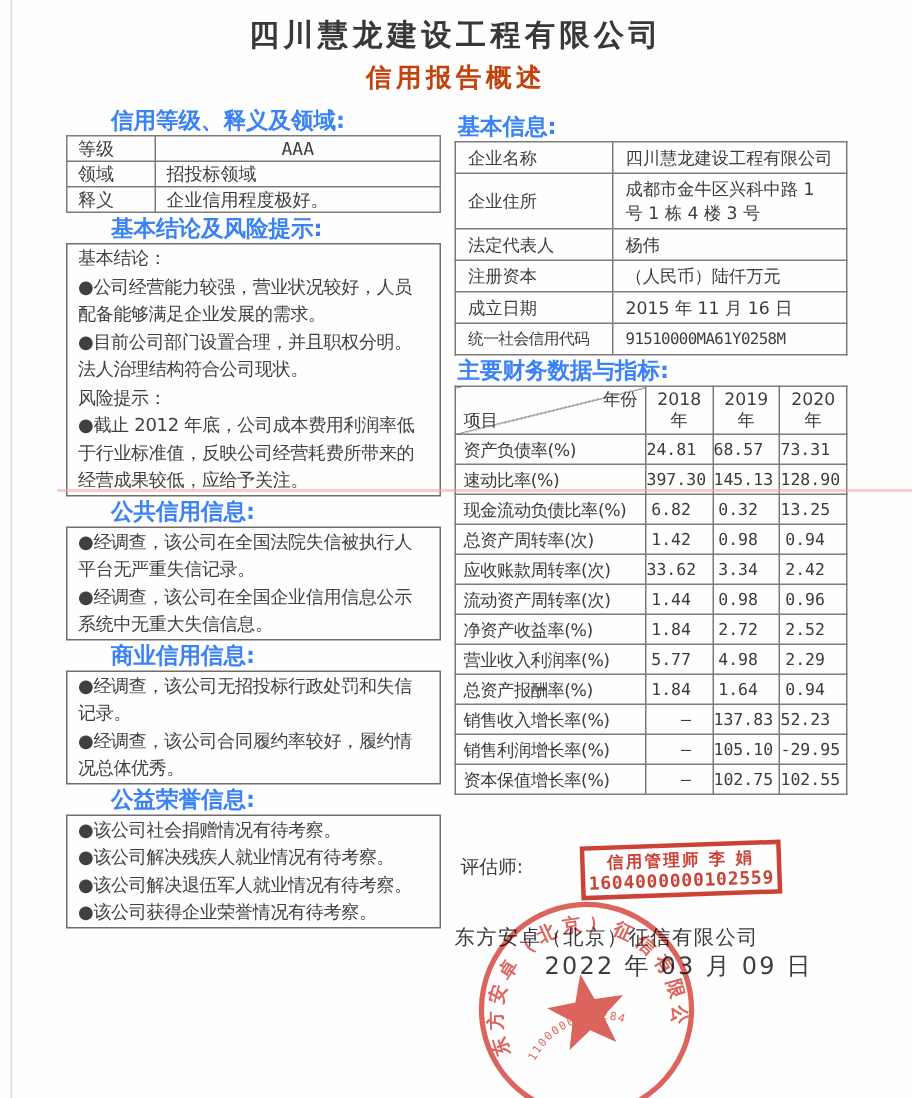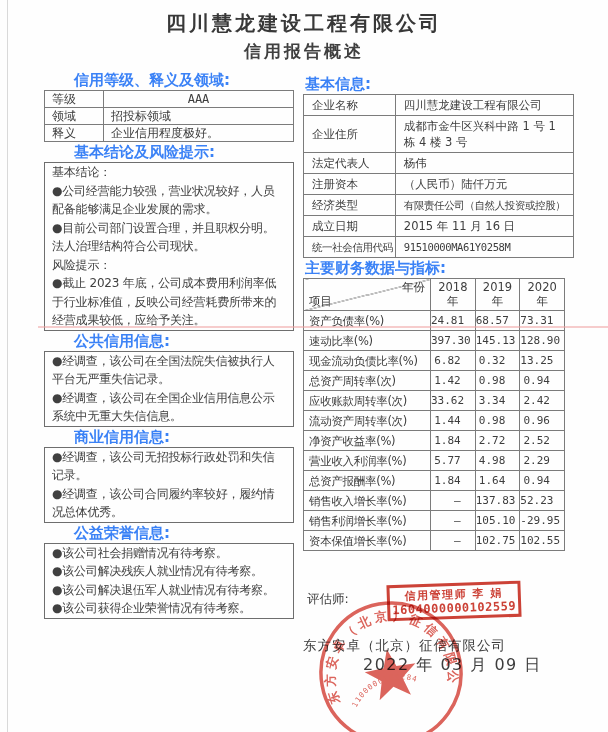--- a/index.html
+++ b/index.html
@@ -2,21 +2,21 @@
 <html><head>
 <meta charset="utf-8">
 <style>
   html,body{margin:0;padding:0;background:#ffffff;}
   .page{position:relative;width:608px;height:732px;background:#fefefe;overflow:hidden;
         font-family:"DejaVu Sans","Liberation Sans",sans-serif;color:#3d3d3d;}
   .edge-l{position:absolute;left:7px;top:0;bottom:0;width:1px;background:#d9d9d9;}
   .artifact-line{position:absolute;left:38px;right:0;top:326px;height:1.5px;background:rgba(238,162,162,.55);}
 
   .title1{position:absolute;top:10px;left:0;width:100%;text-align:center;font-size:20px;font-weight:bold;letter-spacing:3px;color:#383838;}
-  .title2{position:absolute;top:40px;left:0;width:100%;text-align:center;font-size:17px;font-weight:bold;letter-spacing:3px;color:#404040;}
+  .title2{position:absolute;top:40px;left:0;width:100%;text-align:center;font-size:17px;font-weight:bold;letter-spacing:3px;color:#c2410c;}
 
   .col-left{position:absolute;left:44px;top:70px;width:250px;}
   .col-right{position:absolute;left:303px;top:74px;width:262px;}
 
   h3.sec{font-size:15px;font-weight:bold;margin:0;color:#3b82f6;line-height:20px;}
   .col-left h3.sec{padding-left:30px;}
   .col-right h3.sec{padding-left:2px;}
   .mt{margin-top:10px;}
   .mb4{margin-bottom:4px;}
   .mb6{margin-bottom:6px;}
@@ -96,21 +96,21 @@
           </tr>
         </tbody>
       </table>
 
     <h3 class="sec mt mb4">基本结论及风险提示:</h3>
     <div class="box" id="conclusion-box">
         <div class="ln">基本结论：</div>
         <div class="ln">●公司经营能力较强，营业状况较好，人员配备能够满足企业发展的需求。</div>
         <div class="ln">●目前公司部门设置合理，并且职权分明。法人治理结构符合公司现状。</div>
         <div class="ln">风险提示：</div>
-        <div class="ln">●截止 2023 年底，公司成本费用利润率低于行业标准值，反映公司经营耗费所带来的经营成果较低，应给予关注。</div>
+        <div class="ln">●截止 2012 年底，公司成本费用利润率低于行业标准值，反映公司经营耗费所带来的经营成果较低，应给予关注。</div>
       </div>
 
     <h3 class="sec mt mb4">公共信用信息:</h3>
     <div class="box" id="public-box">
         <div class="ln">●经调查，该公司在全国法院失信被执行人平台无严重失信记录。</div>
         <div class="ln">●经调查，该公司在全国企业信用信息公示系统中无重大失信信息。</div>
       </div>
 
     <h3 class="sec mt mb4">商业信用信息:</h3>
     <div class="box" id="business-box">
@@ -139,24 +139,20 @@
             <td class="k">企业住所</td>
             <td class="v">成都市金牛区兴科中路 1 号 1 栋 4 楼 3 号</td>
           </tr>
           <tr>
             <td class="k">法定代表人</td>
             <td class="v">杨伟</td>
           </tr>
           <tr>
             <td class="k">注册资本</td>
             <td class="v">（人民币）陆仟万元</td>
-          </tr>
-          <tr>
-            <td class="k">经济类型</td>
-            <td class="v tight">有限责任公司（自然人投资或控股）</td>
           </tr>
           <tr>
             <td class="k">成立日期</td>
             <td class="v">2015 年 11 月 16 日</td>
           </tr>
           <tr>
             <td class="k tight">统一社会信用代码</td>
             <td class="v mono tight">91510000MA61Y0258M</td>
           </tr>
         </tbody>

